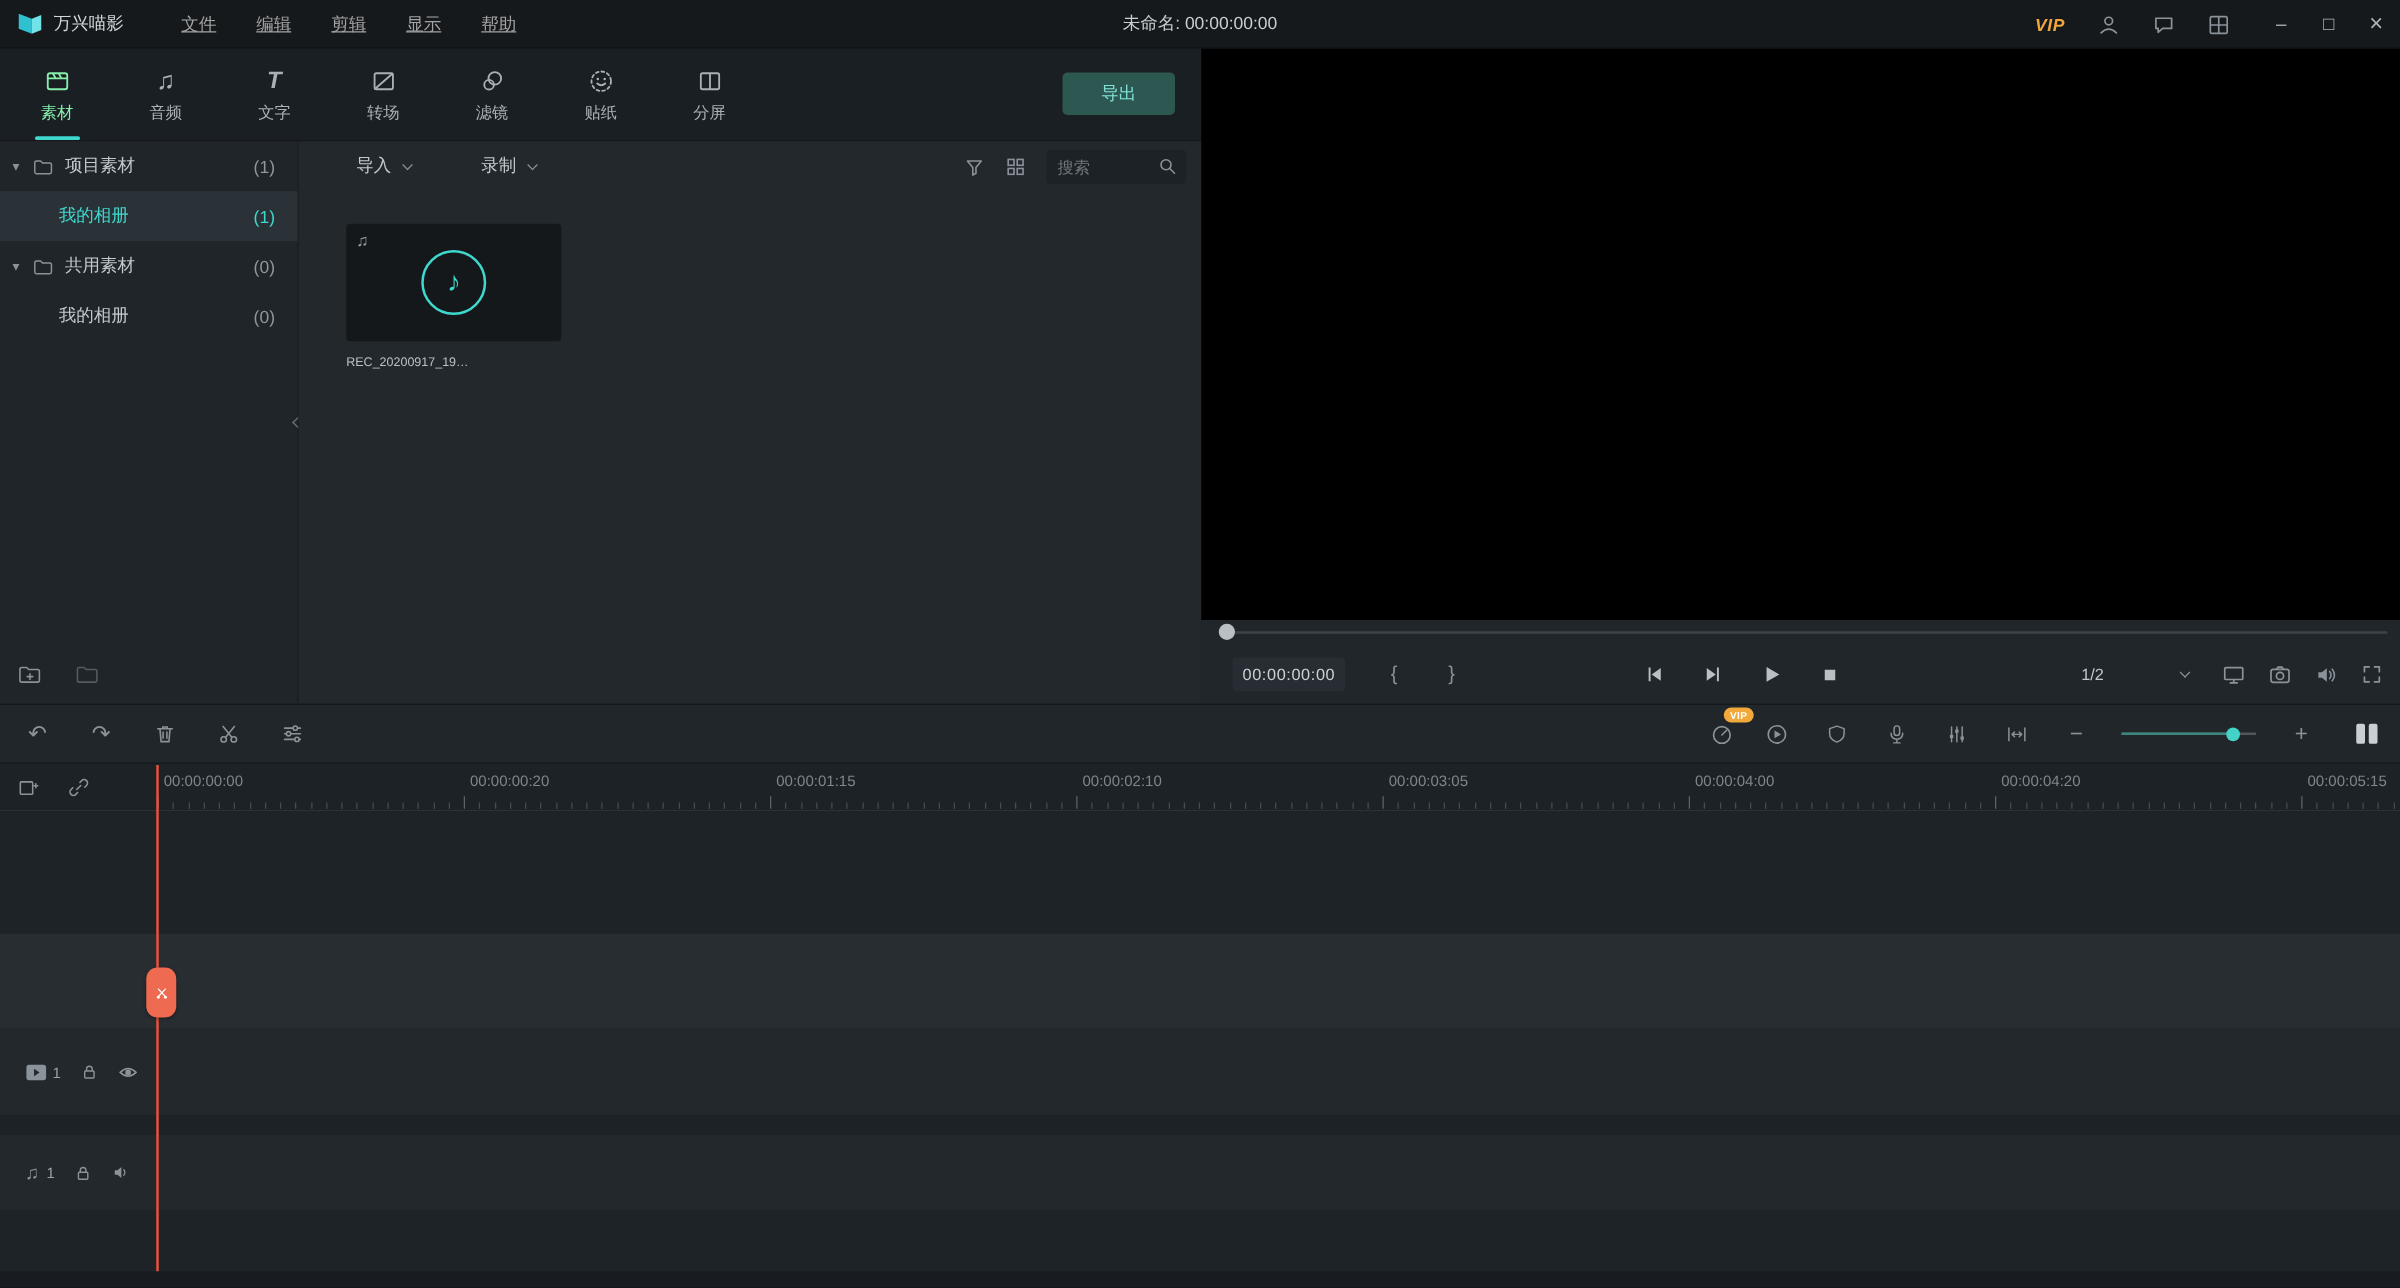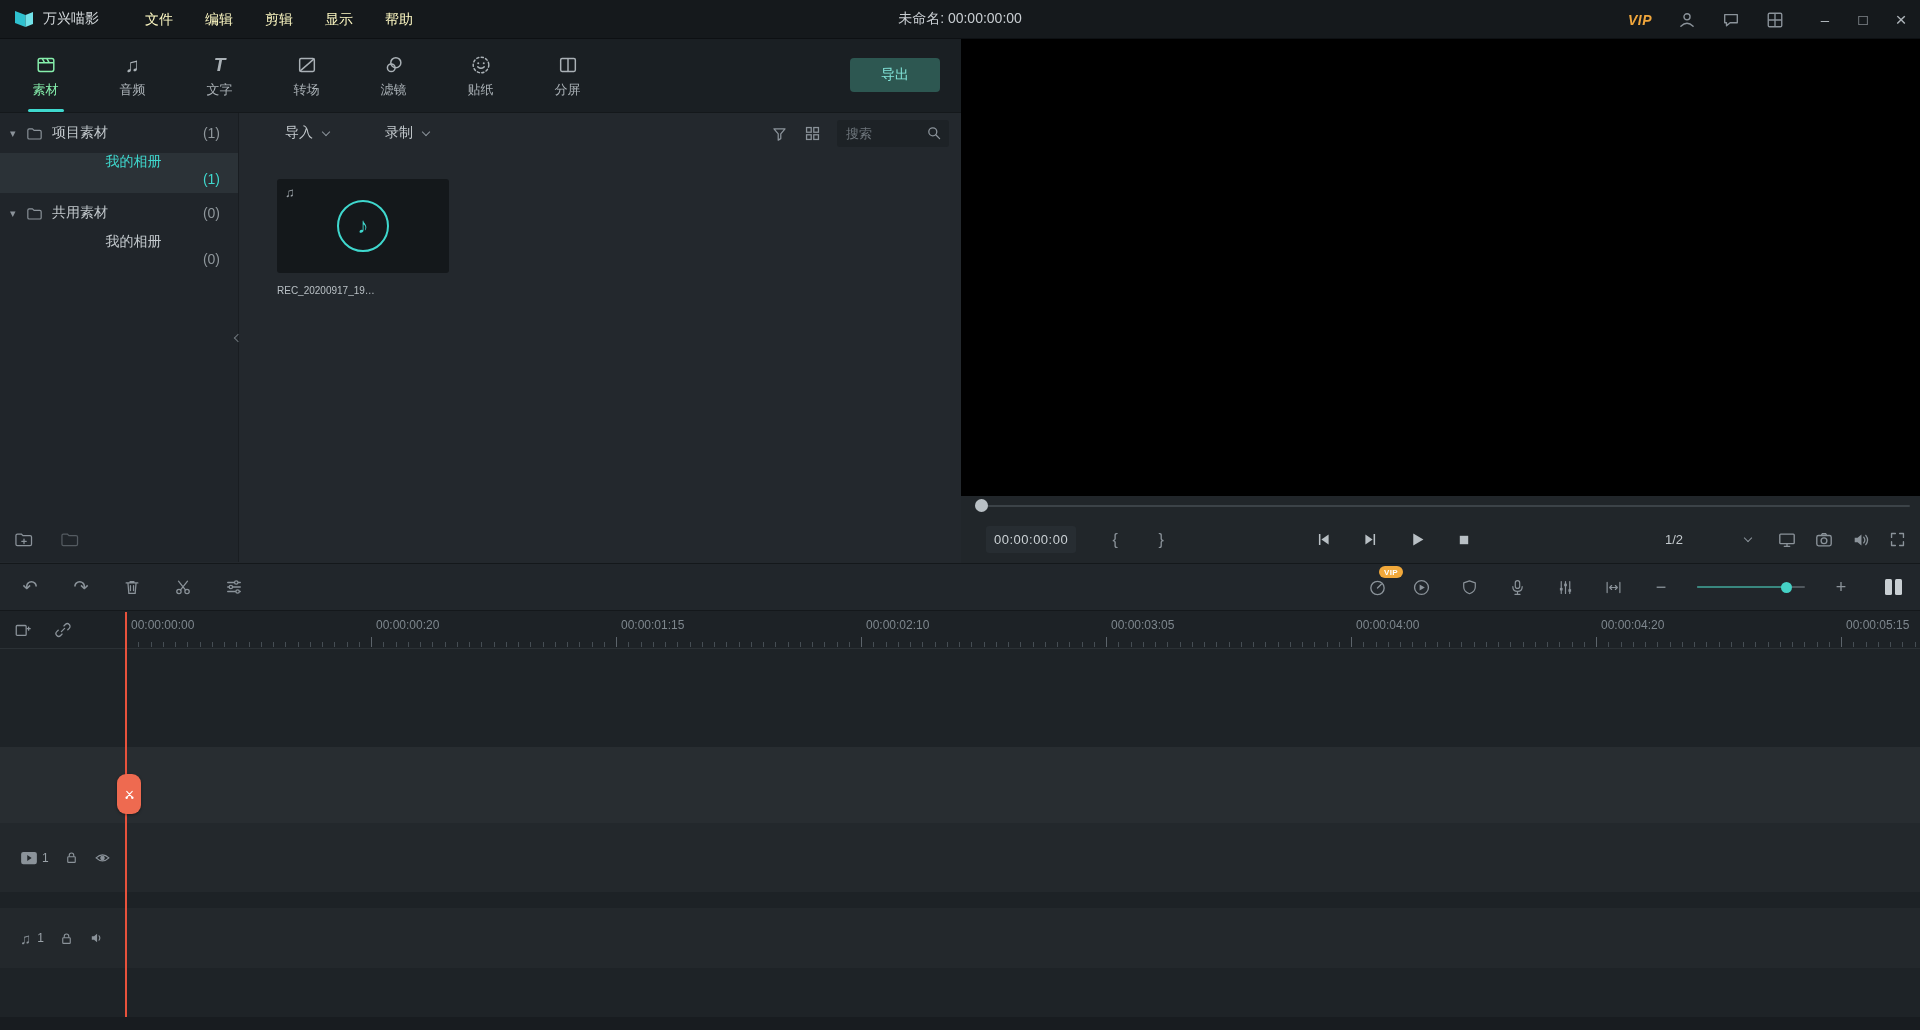--- a/index.html
+++ b/index.html
@@ -14,21 +14,21 @@
 
   
   .titlebar {
     position:absolute; top:0; left:0; right:0; height:39px;
     background:#15191c; border-bottom:1px solid #0d1013;
     display:flex; align-items:center; padding-left:12px;
   }
   .logo { width:24px; height:24px; }
   .app-name { margin-left:7px; font-size:14px; color:#d3d8db; }
   .menus { display:flex; margin-left:30px; }
-  .menu-item { padding:0 16px; line-height:39px; color:#fef9c3; cursor:default; }
+  .menu-item { padding:0 16px; line-height:39px; color:#a3a3a3; cursor:default;text-decoration:underline; }
   .proj-title { position:absolute; left:50%; transform:translateX(-50%); color:#c9ced2; }
   .tb-right { position:absolute; right:0; top:0; height:39px; display:flex; align-items:center; }
   .vip-title { color:#f0a63c; font-weight:bold; font-style:italic; font-size:14px; letter-spacing:.5px; margin-right:22px; }
   .tbi { width:26px; height:26px; margin-right:18px; }
   .win-btn { width:38px; height:39px; display:inline-flex; align-items:center; justify-content:center; color:#aeb5ba; font-size:15px; }
   .win-btn.close { font-size:19px; }
 
   
   .left-panel { position:absolute; top:39px; left:0; width:961px; height:524px; background:#23282d; }
   .tabs-bar { position:relative; height:74px; background:#1a1f23; border-bottom:1px solid #14181b; display:flex; padding-left:2px; }
@@ -48,21 +48,21 @@
   
   .sidebar { position:relative; width:239px; background:#20252a; border-right:1px solid #191d21; }
   .side-row { position:relative; height:40px; display:flex; align-items:center; padding:0 18px 0 10px; }
   .side-row .caret { width:14px; font-size:11px; color:#8b939a; }
   .side-row .findent { width:14px; }
   .side-row .folder { width:20px; margin-right:8px; }
   .side-row .slabel { color:#c3c9cd; }
   .side-row .scount { margin-left:auto; color:#8f979c; }
   .side-row.selected { background:#2b3237; }
   .side-row.selected .slabel, .side-row.selected .scount { color:#3fd8ce; }
-  .side-row.leaf { padding-left:47px;flex-direction:column; }
+  .side-row.leaf { padding-left:47px; }
   .side-footer { position:absolute; left:0; right:0; bottom:0; height:46px; display:flex; align-items:center; padding-left:14px; gap:26px; }
   .collapse-handle { position:absolute; right:-6px; top:212px; width:12px; height:26px; display:flex; align-items:center; justify-content:center; color:#6d757b; z-index:3; }
   .chev { display:inline-block; width:6px; height:6px; border-right:1.5px solid currentColor; border-bottom:1.5px solid currentColor; transform:rotate(45deg); margin-top:-3px; }
   .chev-left { transform:rotate(135deg); margin:0; }
 
   
   .media-panel { position:relative; flex:1; background:#23282d; }
   .media-toolbar { height:40px; display:flex; align-items:center; padding:0 12px 0 46px; }
   .drop-btn { display:flex; align-items:center; gap:10px; color:#c3c9cd; }
   .drop-btn + .drop-btn { margin-left:56px; }

